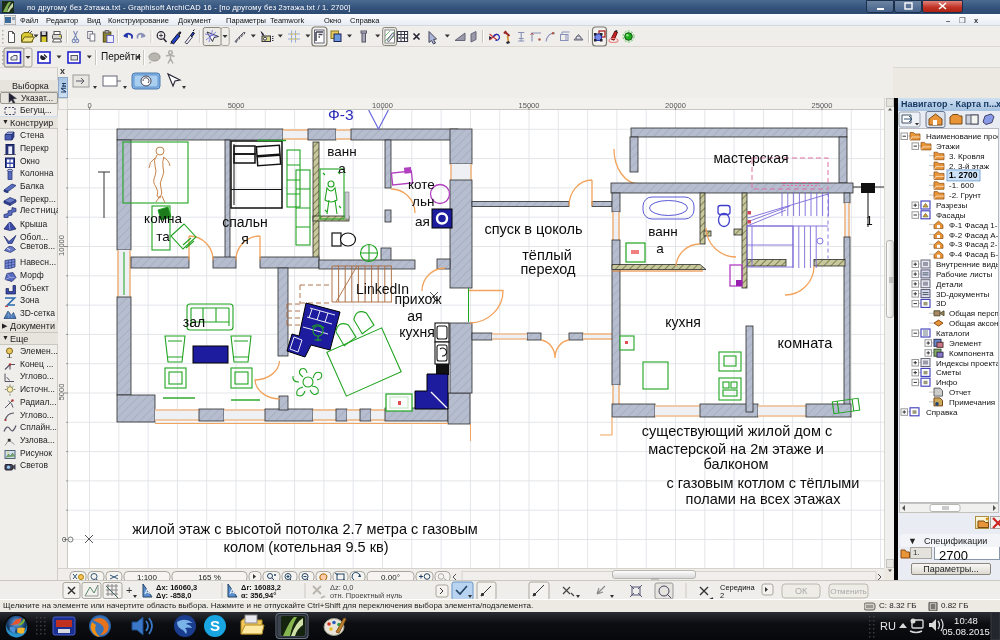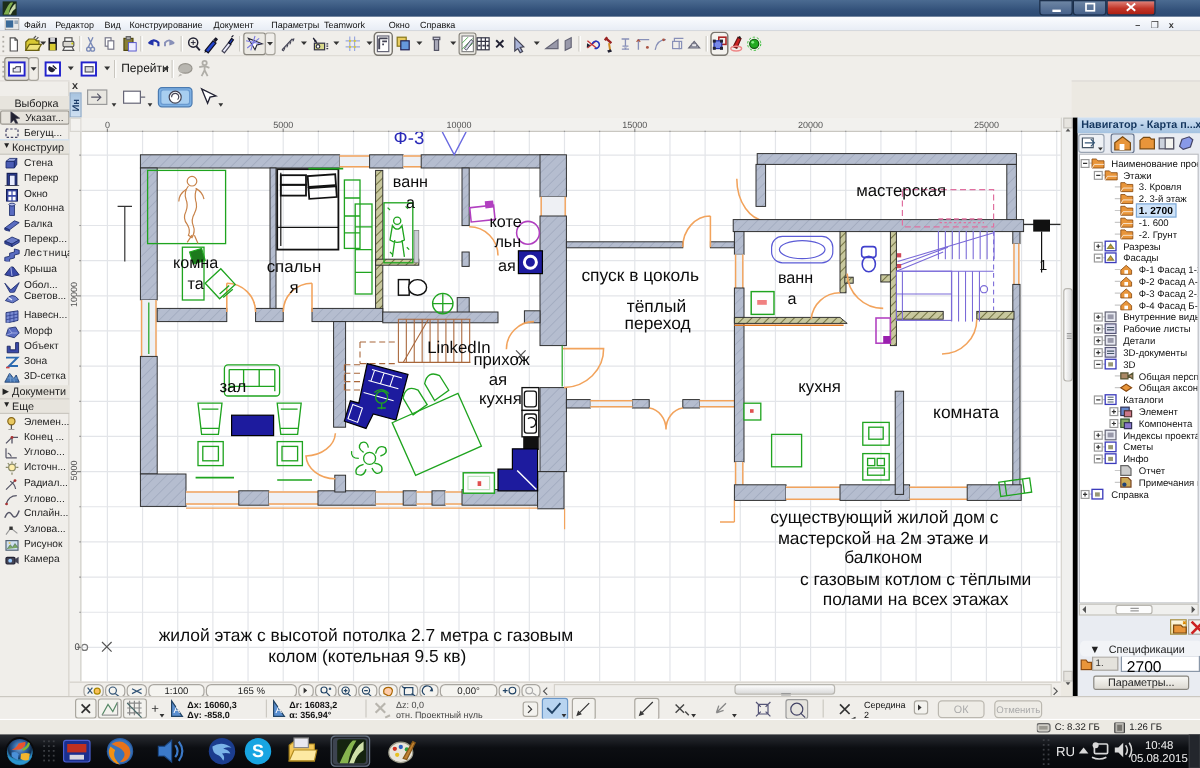--- a/index.html
+++ b/index.html
@@ -39,20 +39,21 @@
 #statusbar{left:0;top:599px;width:1000px;height:13px;background:#eceae3;border-top:1px solid #fff;font-size:8px;color:#222;}
 #taskbar{left:0;top:612px;width:1000px;height:28px;background:linear-gradient(#2a2d33,#0c0e12 40%,#06080b);}
 </style></head>
 <body>
 <div class="abs" id="titlebar">
   <svg class="abs" style="left:2px;top:1px" width="12" height="12">
       <rect width="12" height="12" fill="#1c2d1a"></rect>
       <path d="M1 11 Q5 2 7 1 L9 1 Q6 5 5 11 Z" fill="#7fae4e"></path>
       <path d="M5 11 Q8 4 11 2 L11 6 Q8 8 7 11 Z" fill="#c8d9a8"></path>
     </svg>
+  <span class="ttxt">по другому без 2этажа.txt - Graphisoft ArchiCAD 16 - [по другому без 2этажа.txt / 1. 2700]</span>
   <div class="winbtn" id="bmin"><svg width="26" height="11">
         <rect x="10" y="7" width="7" height="2" fill="#fff"></rect>
       </svg></div>
   <div class="winbtn" id="bmax"><svg width="26" height="11">
         <rect x="10" y="2" width="7" height="6" fill="none" stroke="#fff" stroke-width="1.4"></rect>
       </svg></div>
   <div class="winbtn" id="bclose"><svg width="39" height="11">
         <path d="M16 2 L23 8 M23 2 L16 8" stroke="#fff" stroke-width="1.6"></path>
       </svg></div>
 </div>
@@ -440,21 +441,21 @@
         <circle cx="6" cy="5.5" r="0.9" fill="#e8c860"></circle>
       </svg>
       <span class="lb">Рисунок</span>
     </div>
 <div class="titem" style="top:392.3px;">
       <svg style="position:absolute;left:2px;top:-1px" width="16" height="15">
         <rect x="3" y="5.5" width="7.5" height="5.5" rx="1" fill="#445" stroke="#223"></rect>
         <circle cx="6.5" cy="8.2" r="1.6" fill="#9cf"></circle>
         <path d="M 10.5,7 l 3,-2 v 6 l -3,-2 z" fill="#445"></path>
       </svg>
-      <span class="lb">Камера</span>
+      <span class="lb">Светов</span>
     </div>
 </div>
 <div class="abs" id="infobar">
   <span style="position:absolute;left:2px;top:0px;font-size:9px;font-weight:bold;color:#333;">x</span>
   <div id="intab">Ин</div>
   <svg class="abs" style="left:12px;top:6px" width="420" height="26">
       <rect x="3" y="3" width="16" height="12" fill="#e8e6e0" stroke="#999"></rect>
       <path d="M 6,9 h 8 m -3,-3 l 3,3 l -3,3" stroke="#556" fill="none"></path>
       <path d="M 23,14 l 4,0 l -2,3 z" fill="#333"></path>
       <rect x="33" y="4" width="14" height="10" fill="#fff" stroke="#667"></rect>
@@ -1195,30 +1196,31 @@
       <text x="720" y="9" font-size="7.5" fill="#111">Середина</text>
       <text x="720" y="17" font-size="7.5" fill="#111">2</text>
       <rect x="762" y="3" width="11" height="11" rx="2" fill="#f3f2ee" stroke="#aaa79f"></rect>
       <path d="M 765,6 l 3,2.5 l -3,2.5 z" fill="#333"></path>
       <rect x="782" y="3" width="38" height="14" rx="3" fill="#eeece6" stroke="#bbb8b0"></rect>
       <text x="801" y="13" font-size="9" fill="#aaa" text-anchor="middle">ОК</text>
       <rect x="829" y="3" width="39" height="14" rx="3" fill="#eeece6" stroke="#bbb8b0"></rect>
       <text x="848.5" y="13" font-size="8" fill="#aaa" text-anchor="middle">Отменить</text>
     </svg></div>
 <div class="abs" id="statusbar">
+  <span style="position:absolute;left:3px;top:1px;">Щелкните на элементе или начертите область выбора. Нажмите и не отпускайте Ctrl+Shift для переключения выбора элемента/подэлемента.</span>
   <svg style="position:absolute;left:864px;top:2px" width="12" height="9">
       <rect x="0" y="1" width="11" height="7" rx="2" fill="#cfcdc6" stroke="#666"></rect>
       <rect x="2" y="3" width="7" height="3" fill="#9a9890"></rect>
     </svg>
   <span style="position:absolute;left:879px;top:1px;">C: 8.32 ГБ</span>
   <svg style="position:absolute;left:928px;top:2px" width="10" height="9">
       <rect x="1" y="0" width="8" height="9" rx="1" fill="#b8b6b0" stroke="#444"></rect>
       <rect x="3" y="2" width="4" height="5" fill="#76746e"></rect>
     </svg>
-  <span style="position:absolute;left:941px;top:1px;">1.26 ГБ</span>
+  <span style="position:absolute;left:941px;top:1px;">0.82 ГБ</span>
 </div>
 <div class="abs" id="taskbar"><svg width="1000" height="28">
       <defs>
         <radialGradient id="orb" cx="0.5" cy="0.35">
           <stop offset="0" stop-color="#7ab0e0"></stop>
           <stop offset="0.55" stop-color="#2a5a96"></stop>
           <stop offset="0.85" stop-color="#123050"></stop>
           <stop offset="1" stop-color="#2a86c0"></stop>
         </radialGradient>
       </defs>

